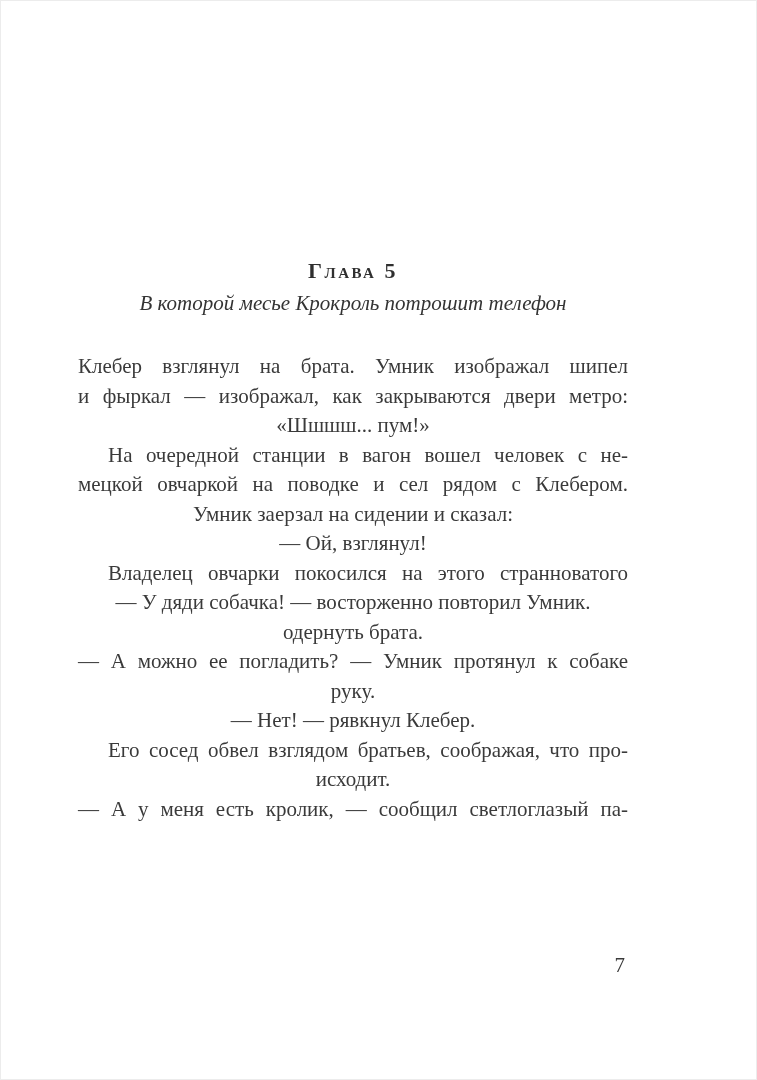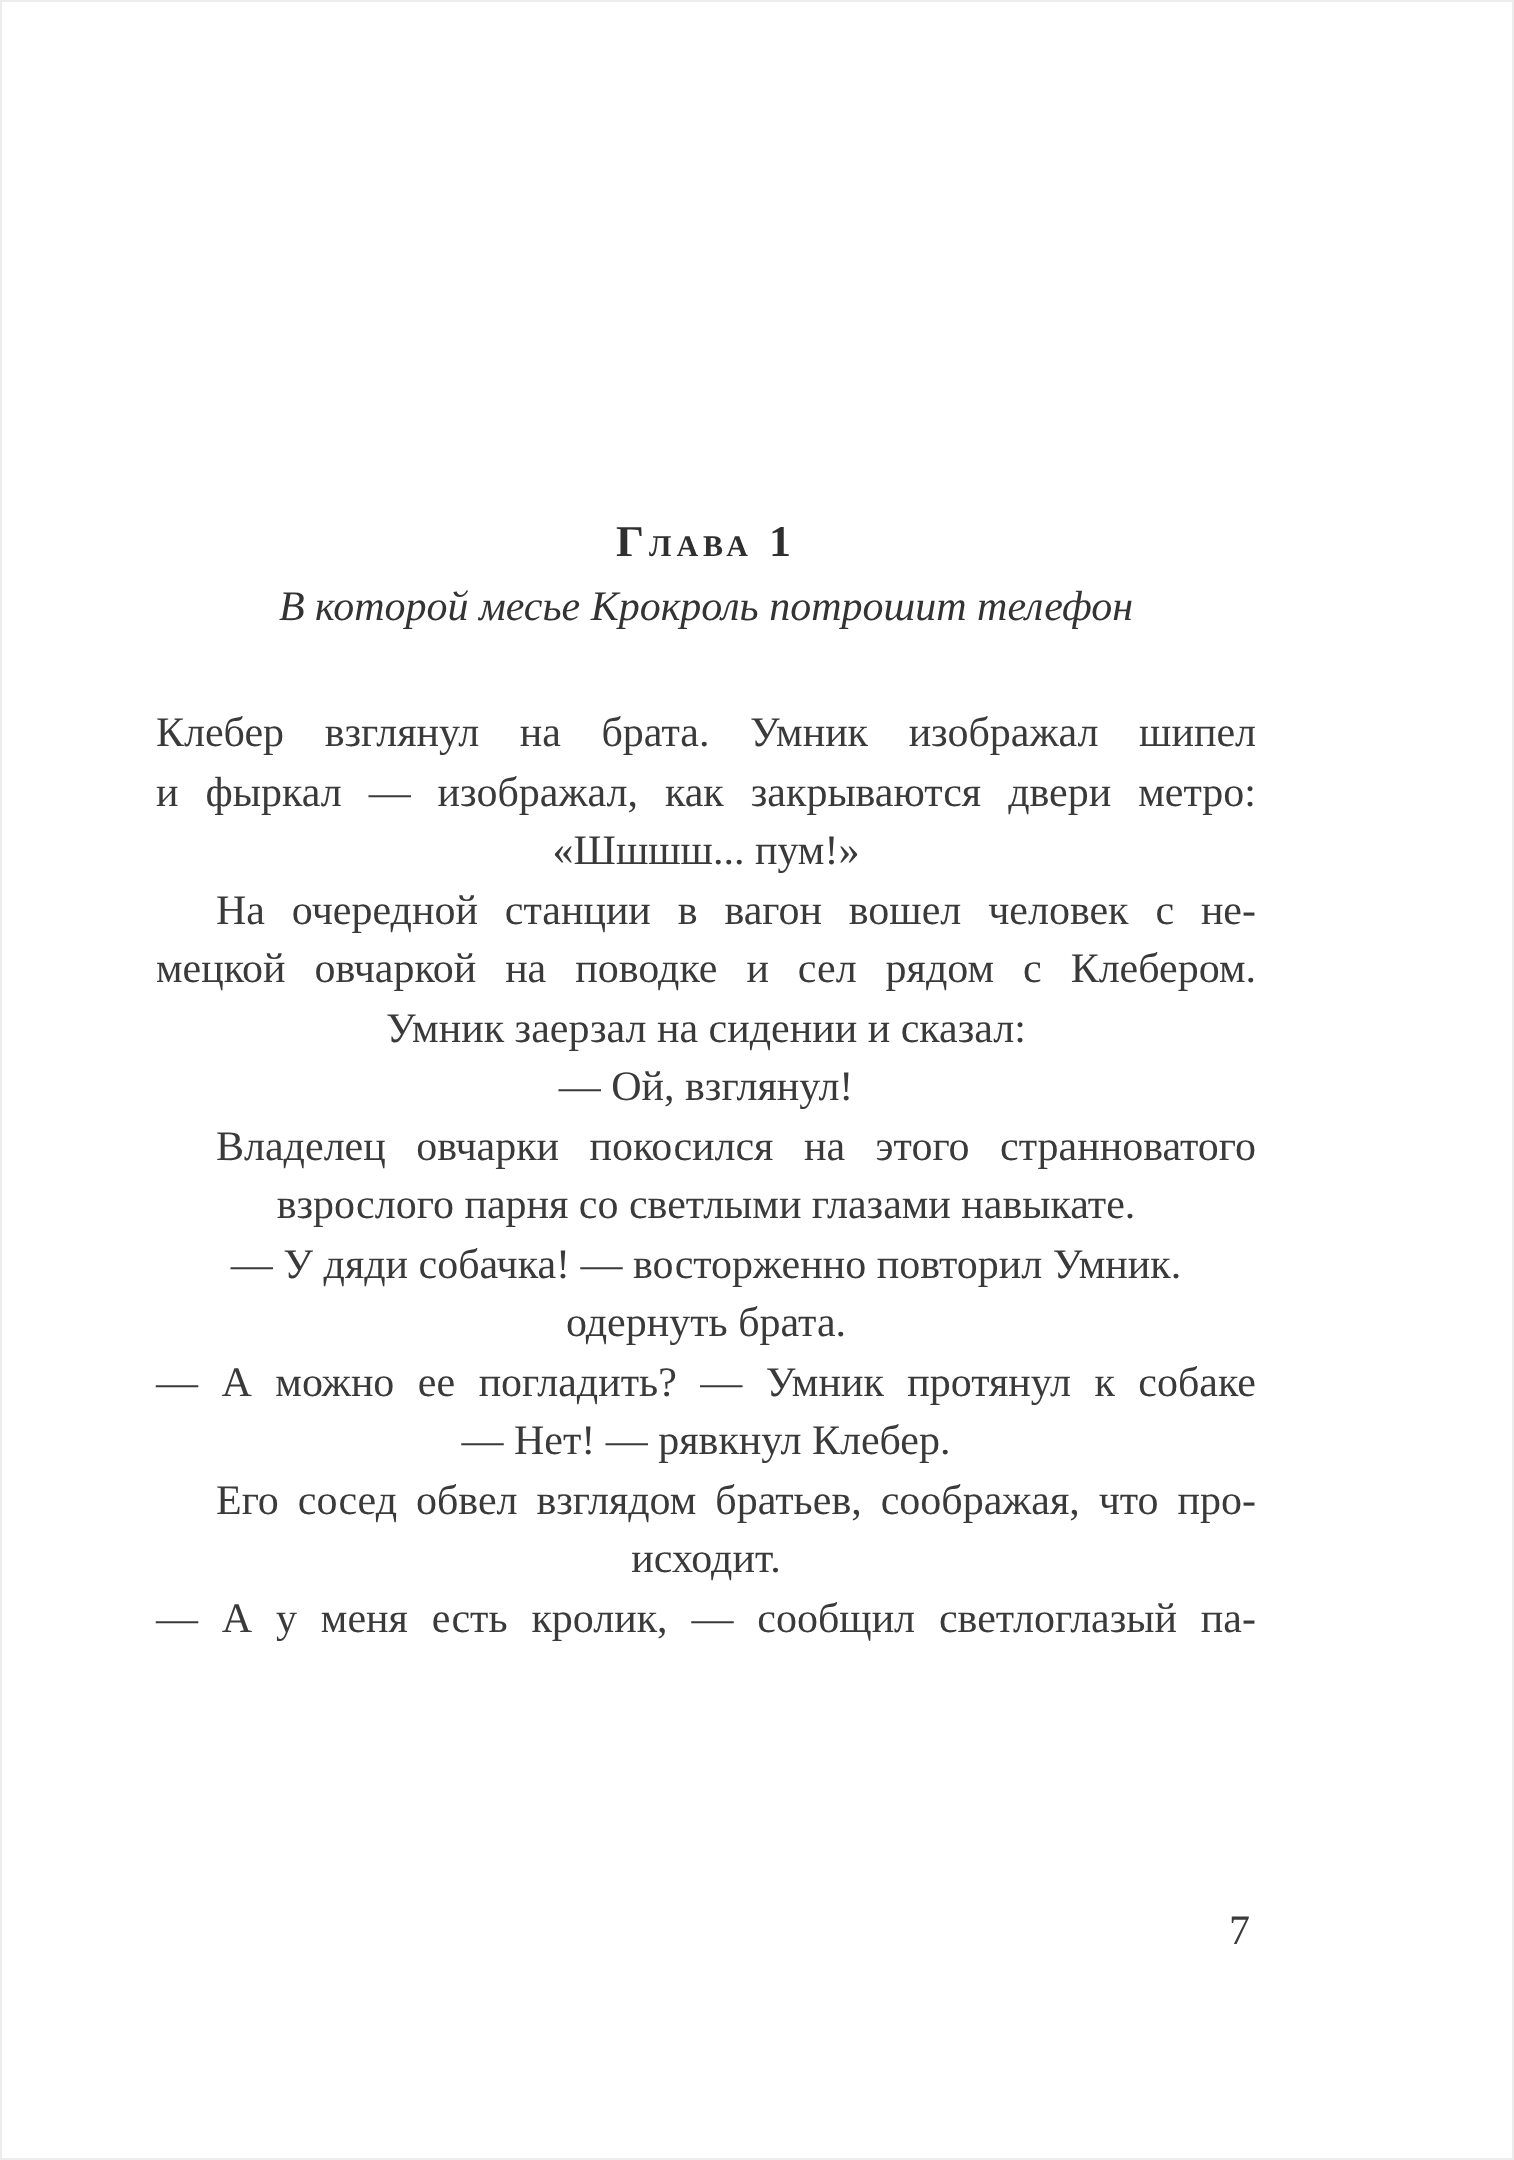--- a/index.html
+++ b/index.html
@@ -72,50 +72,50 @@
     font-size: 21px;
     line-height: 30px;
     color: #3a3a3a;
   }
 </style>
 </head>
 <body>
 
 <div class="page">
 
-  <div class="chapter-heading">Глава 1</div>
+  <div class="chapter-heading">Глава 5</div>
 
   <div class="chapter-subtitle">В которой месье Крокроль потрошит телефон</div>
 
   <div class="text-block" id="text-block">
       <div class="para">
         <div class="line fill">Клебер взглянул на брата. Умник изображал шипел</div>
         <div class="line fill">и фыркал — изображал, как закрываются двери метро:</div>
         <div class="line">«Шшшш... пум!»</div>
       </div>
       <div class="para indent">
         <div class="line fill">На очередной станции в вагон вошел человек с не-</div>
         <div class="line fill">мецкой овчаркой на поводке и сел рядом с Клебером.</div>
         <div class="line">Умник заерзал на сидении и сказал:</div>
       </div>
       <div class="para">
         <div class="line">— Ой, взглянул!</div>
       </div>
       <div class="para indent">
         <div class="line fill">Владелец овчарки покосился на этого странноватого</div>
-        <div class="line">взрослого парня со светлыми глазами навыкате.</div>
       </div>
       <div class="para">
         <div class="line">— У дяди собачка! — восторженно повторил Умник.</div>
       </div>
       <div class="para">
         <div class="line">одернуть брата.</div>
       </div>
       <div class="para">
         <div class="line fill">— А можно ее погладить? — Умник протянул к собаке</div>
+        <div class="line">руку.</div>
       </div>
       <div class="para">
         <div class="line">— Нет! — рявкнул Клебер.</div>
       </div>
       <div class="para indent">
         <div class="line fill">Его сосед обвел взглядом братьев, соображая, что про-</div>
         <div class="line">исходит.</div>
       </div>
       <div class="para">
         <div class="line fill">— А у меня есть кролик, — сообщил светлоглазый па-</div>

